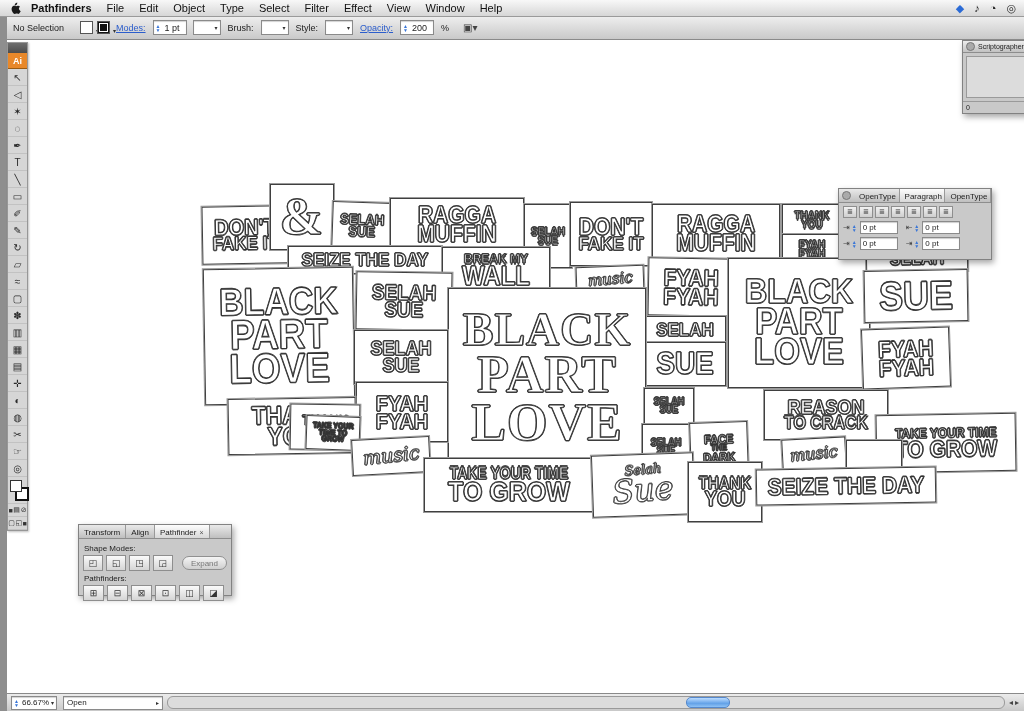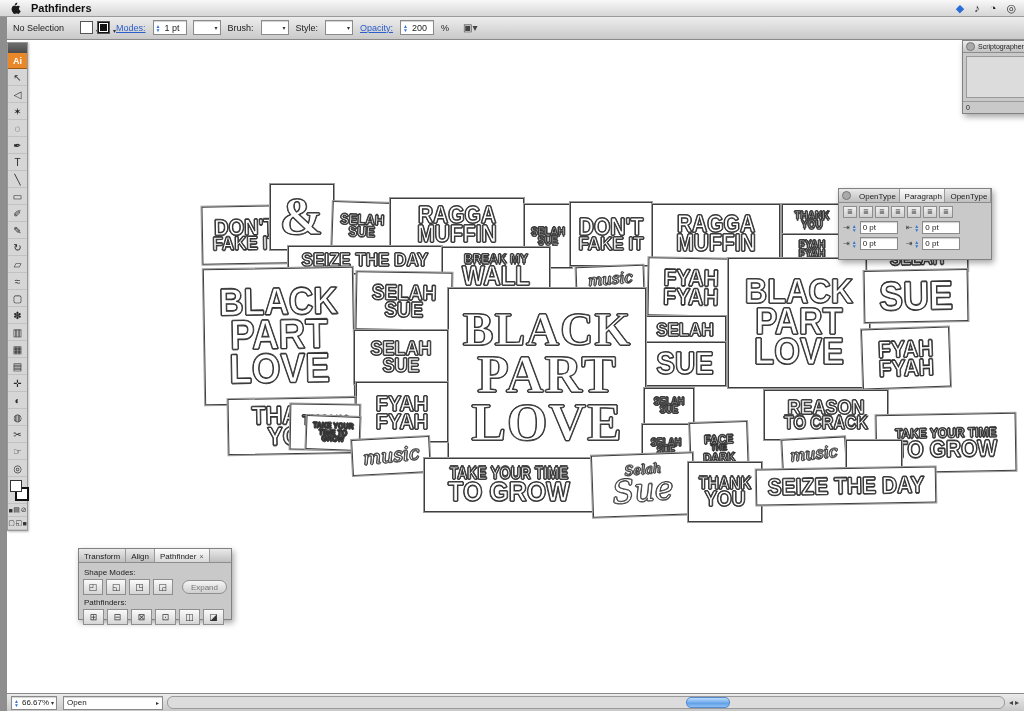--- a/index.html
+++ b/index.html
@@ -89,21 +89,21 @@
   
   #scripto{left:962px;top:40px;width:70px;height:72px;overflow:hidden}
   #scripto .phead{height:11px;background:linear-gradient(#ececec,#c2c2c2);border-bottom:1px solid #8d8d8d;
     display:flex;align-items:center;font-size:7px;white-space:nowrap;overflow:hidden}
   #scripto .inner{margin:3px;height:40px;background:#dcdcdc;border:1px solid #9a9a9a}
   #scripto .pfoot{height:11px;border-top:1px solid #9a9a9a;display:flex;align-items:center;
     justify-content:space-between;padding:0 3px;font-size:7px}
   
   #typepanel{left:838px;top:188px;width:152px;height:70px}
   
-  #pathpanel{left:78px;top:548px;width:152px;height:70px}
+  #pathpanel{left:78px;top:524px;width:152px;height:70px}
   
   #statusbar{position:absolute;left:7px;bottom:0;width:1017px;height:17px;
     background:linear-gradient(#ececec,#c8c8c8);border-top:1px solid #8a8a8a;display:flex;
     align-items:center;font-size:9px;color:#222;z-index:55}
   #zoombox{background:#fff;border:1px solid #8a8a8a;height:12px;display:flex;align-items:center;
     margin-left:4px;padding:0 2px;box-shadow:inset 0 1px 1px rgba(0,0,0,.18)}
   #zoombox .val{font-size:8px;padding:0 2px}
   #statdd{background:#fff;border:1px solid #8a8a8a;height:12px;width:92px;margin-left:6px;display:flex;
     align-items:center;justify-content:space-between;padding:0 3px;font-size:8px;
     box-shadow:inset 0 1px 1px rgba(0,0,0,.18)}
@@ -118,20 +118,21 @@
 
 <div id="edge"></div>
 
 <div id="menubar">
   <span id="apple">
     <svg width="11" height="13" viewBox="0 0 11 13">
       <path d="M7.2 0.4c-.7.1-1.5.6-1.9 1.2-.4.5-.7 1.3-.6 2 .8 0 1.6-.5 2-1.1.4-.5.7-1.3.5-2.1zM8.9 6.7c0-1.3 1-2 1.1-2-.6-.9-1.6-1-1.9-1-0.8-.1-1.6.5-2 .5-.4 0-1-.5-1.7-.5C3.5 3.7 2.6 4.2 2.1 5 1 6.7 1.8 9.2 2.8 10.6c.5.7 1.1 1.4 1.8 1.4.7 0 1-.4 1.8-.4.8 0 1.1.4 1.8.4.8 0 1.3-.7 1.7-1.4.6-.8.8-1.6.8-1.6s-1.6-.6-1.8-2.3z" fill="#1a1a1a"></path>
     </svg>
   </span>
   <span id="appname" class="mi bold">Pathfinders</span>
+  <span id="menus"><span class="mi">File</span><span class="mi">Edit</span><span class="mi">Object</span><span class="mi">Type</span><span class="mi">Select</span><span class="mi">Filter</span><span class="mi">Effect</span><span class="mi">View</span><span class="mi">Window</span><span class="mi">Help</span></span>
   <span id="mstatus">
       <span class="statico blue">◆</span>
       <span class="statico">♪</span>
       <span class="statico">◔</span>
       <span class="statico">◎</span>
     </span>
 </div>
 
 <div id="controlbar">
   <span class="cb-text">No Selection</span>

